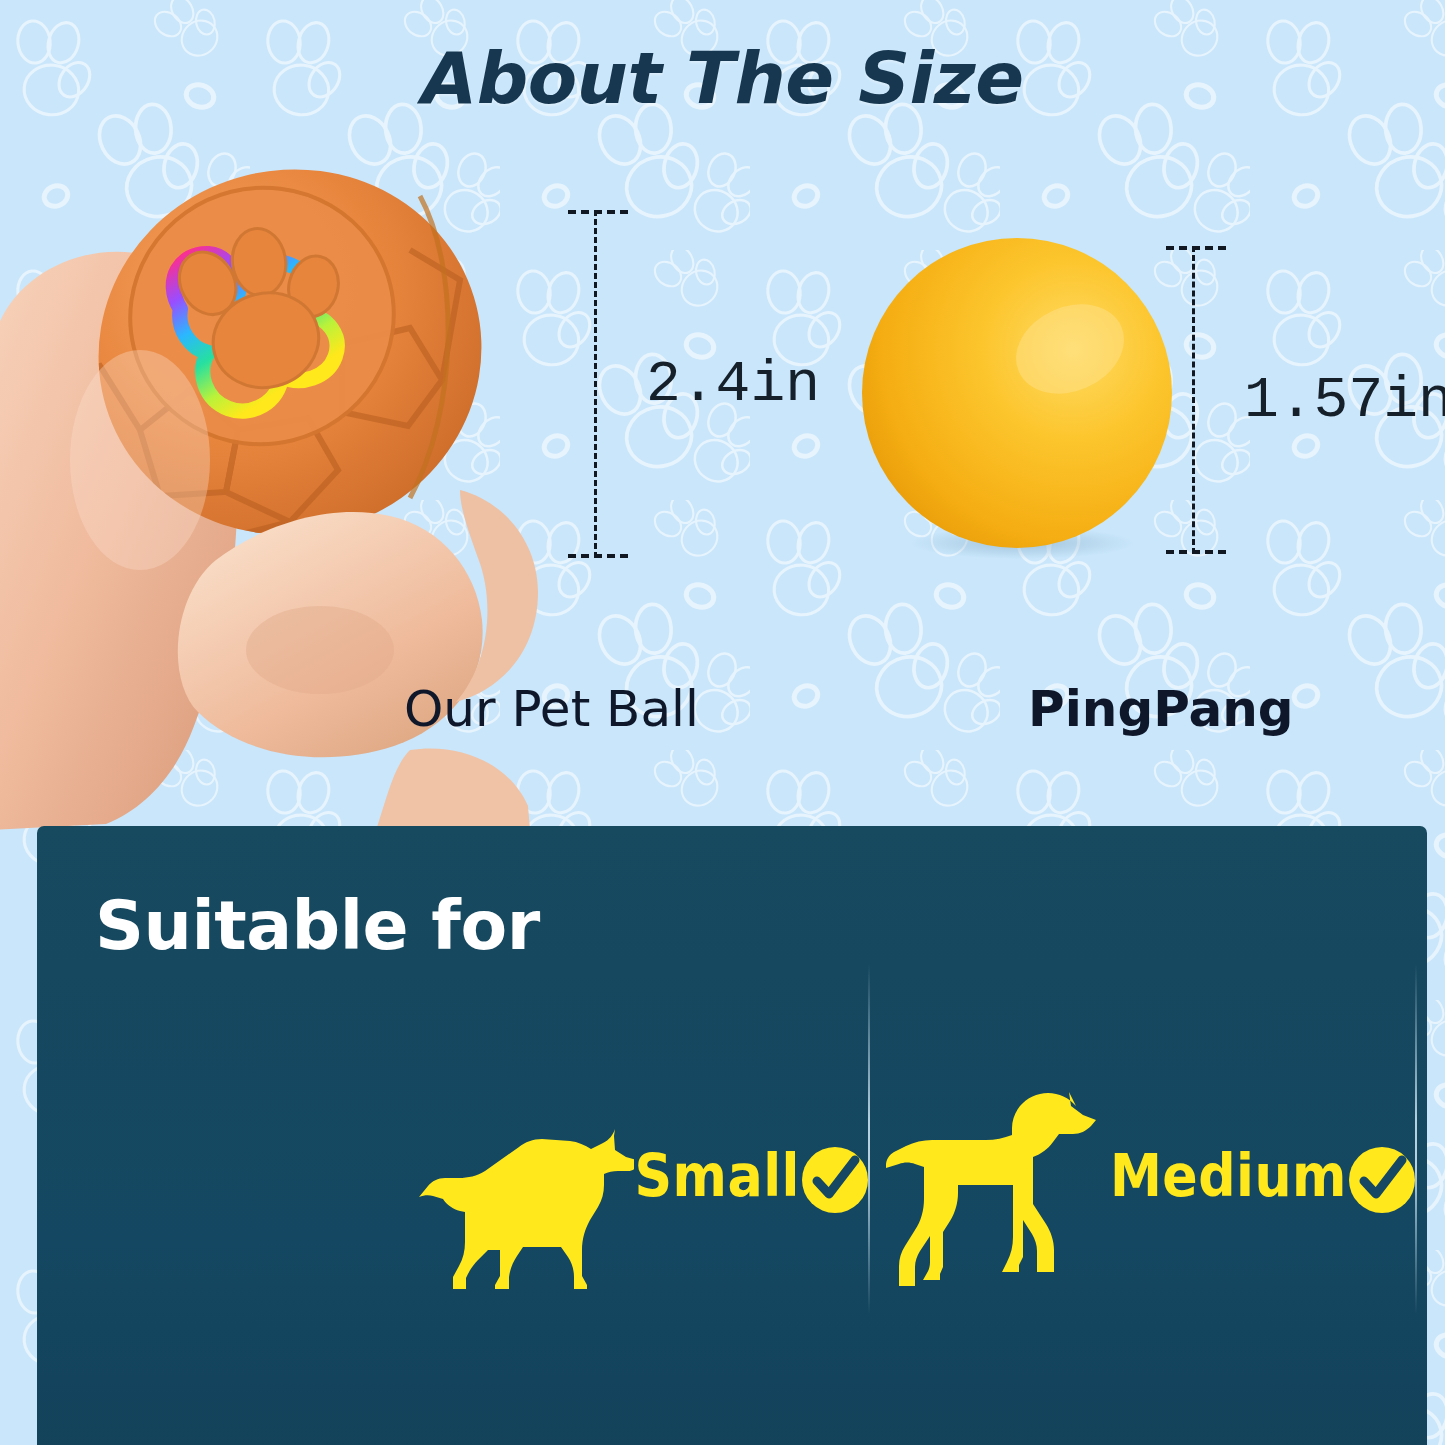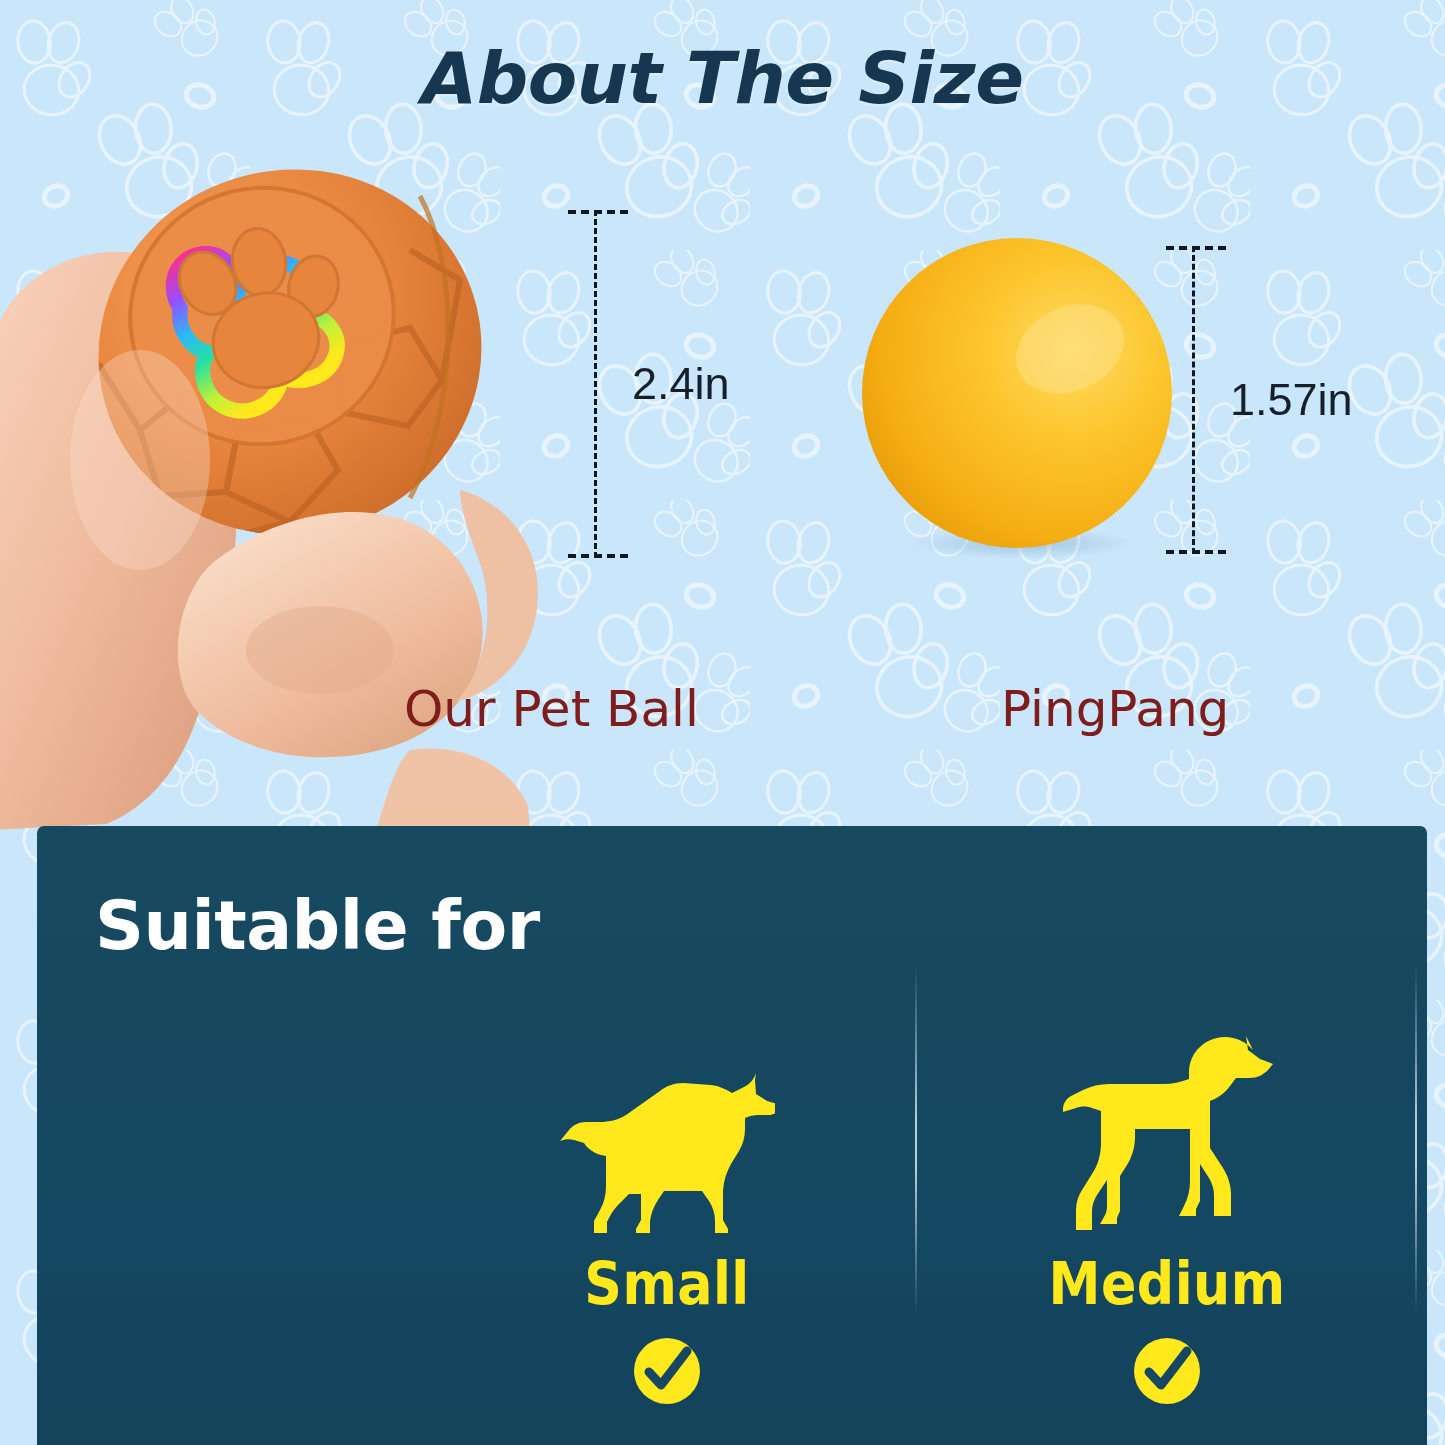--- a/index.html
+++ b/index.html
@@ -64,43 +64,43 @@
     position:absolute;
     left:-26px;
     height:0;
     width:60px;
     border-top:4px dashed #111821;
   }
   .dim .cap.top { top:0; }
   .dim .cap.bottom { bottom:0; }
   .dim .dim-label {
     position:absolute;
-    left:38px;
+    left:52px;
     top:50%;
     transform:translateY(-50%);
-    font-size:45px;
+    font-size:58px;
     color:#15202b;
     white-space:nowrap;
-    font-family:Liberation Sans, sans-serif;
+    font-family:Liberation Mono, monospace;
   }
 
   #dim-petball { left:594px; top:210px; height:348px; }
   #dim-pingpong { left:1192px; top:246px; height:308px; }
 
   
   .ball-caption {
     position:absolute;
     font-size:50px;
-    color:#7f1d1d;
+    color:#0f172a;
     z-index:4;
     white-space:nowrap;
     font-family:"DejaVu Sans", sans-serif;
   }
   #caption-petball { left:404px; top:680px; }
-  #caption-pingpong { left:1001px; top:680px; }
+  #caption-pingpong { left:1028px; top:680px;font-weight:bold; }
 
   
   #suitable-panel {
     position:absolute;
     left:37px; top:826px;
     width:1390px; height:757px;
     background:#164863;
     background:linear-gradient(180deg,#17495f 0%,#144761 55%,#133f57 100%);
     border-radius:7px;
     z-index:4;
@@ -119,21 +119,21 @@
   .size-columns {
     position:absolute;
     left:380px; top:110px;
     width:1000px; height:470px;
     display:flex;
   }
   .size-col {
     position:relative;
     flex:1;
     display:flex;
-    flex-direction:column;
+    flex-direction:row;
     align-items:center;
     justify-content:flex-end;
   }
   .col-divider {
     position:absolute;
     top:28px;
     width:2px;
     height:350px;
     background:linear-gradient(180deg,
        rgba(255,255,255,0) 0%,

